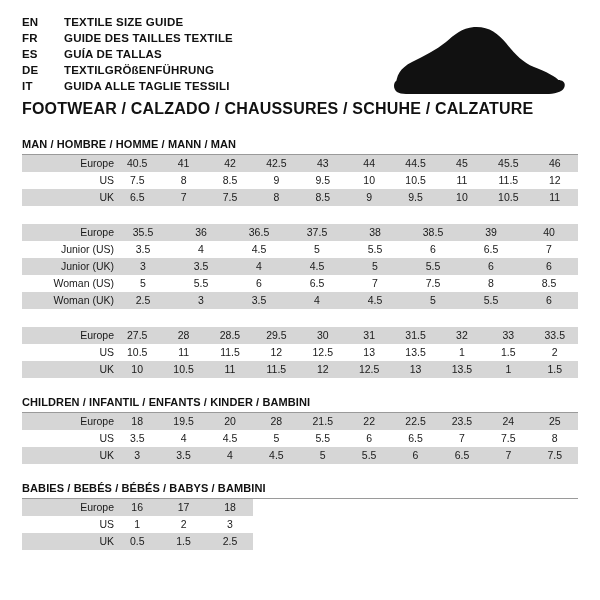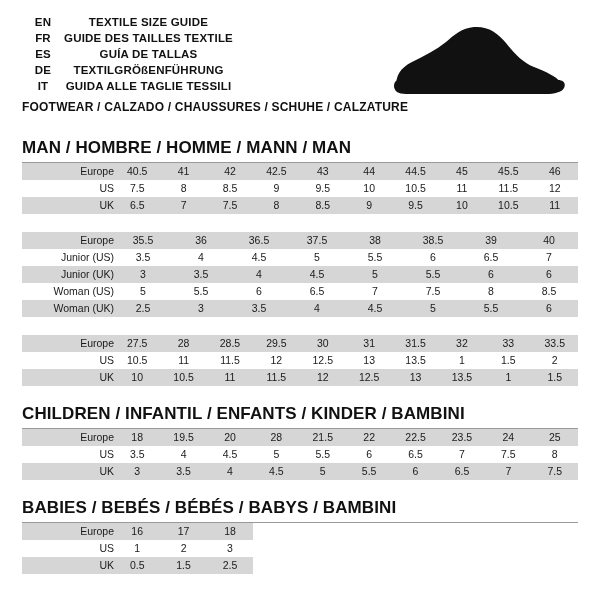--- a/index.html
+++ b/index.html
@@ -22,21 +22,20 @@
     padding: 16px 22px 0 22px;
   }
 
   
   .header {
     position: relative;
     height: 92px;
   }
   .lang-table {
     border-collapse: collapse;
-    text-align: center;
   }
   .lang-row td {
     font-size: 11.5px;
     font-weight: bold;
     letter-spacing: 0.2px;
     padding: 0 0 3px 0;
     vertical-align: top;
     line-height: 13px;
   }
   .lang-code {
@@ -47,34 +46,34 @@
     color: #111;
   }
   .shoe-wrap {
     position: absolute;
     right: 10px;
     top: 8px;
     width: 190px;
     height: 78px;
   }
   .footwear-line {
-    font-size: 12px;
+    font-size: 16px;
     font-weight: bold;
     letter-spacing: 0.2px;
     margin-top: 4px;
     color: #111;
   }
 
   
   .section {
     margin-top: 18px;
   }
   .section.first { margin-top: 30px; }
   .section-title {
-    font-size: 17px;
+    font-size: 11px;
     font-weight: bold;
     color: #111;
     padding-bottom: 4px;
     border-bottom: 1px solid #9a9a9a;
     letter-spacing: 0.1px;
   }
   table.sizes {
     border-collapse: collapse;
     width: 100%;
     table-layout: fixed;

